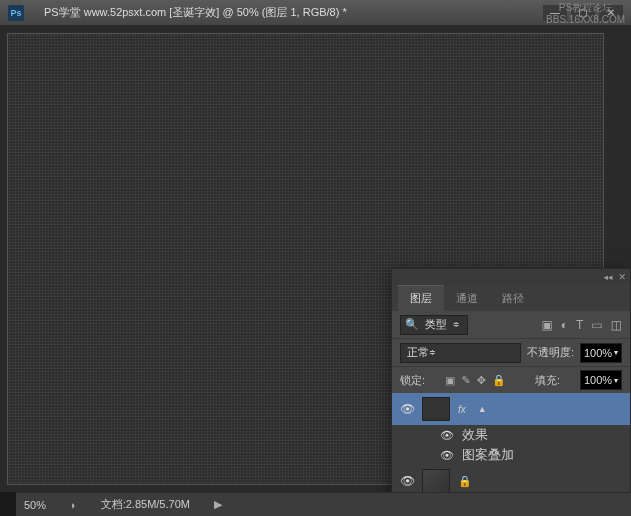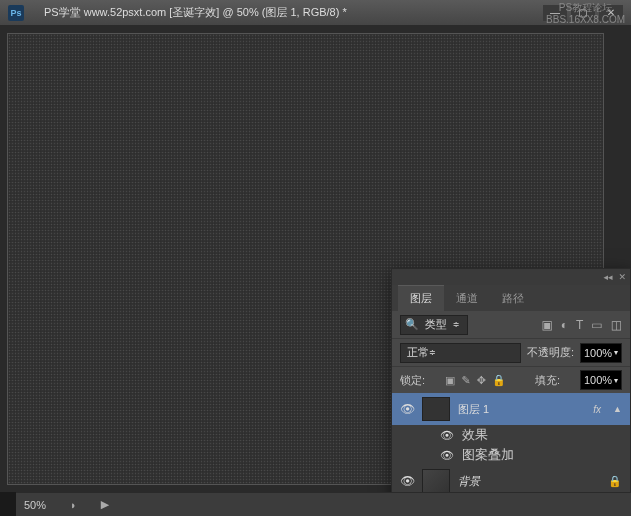--- a/index.html
+++ b/index.html
@@ -116,47 +116,46 @@
     <span class="label" style="margin-left:auto">填充:</span>
     <div class="pct-input">
         <span>100%</span>
         <span style="font-size:8px;margin-left:2px">▾</span>
       </div>
   </div>
   <div class="layers">
     <div class="layer-row selected">
       <span class="eye">👁</span>
       <div class="thumb"></div>
-      <span class="layer-name">图层 1</span>
       <span class="fx-badge">fx</span>
       <span class="arrow">▲</span>
     </div>
     <div class="sub-row">
       <span class="eye">👁</span>
       <span class="sub-label">效果</span>
     </div>
     <div class="sub-row">
       <span class="eye">👁</span>
       <span class="sub-label">图案叠加</span>
     </div>
     <div class="layer-row">
       <span class="eye">👁</span>
       <div class="thumb bg"></div>
-      <span class="layer-name bg">背景</span>
       <span class="lock-badge">🔒</span>
     </div>
   </div>
   <div class="panel-footer">
     <span>⬤</span>
     <span>fx</span>
     <span>◐</span>
     <span>◑</span>
     <span>▭</span>
     <span>▣</span>
     <span>🗑</span>
   </div>
 </div>
 
 <div class="statusbar">
   <span>50%</span>
   <span class="stat-arrow">◗</span>
+  <span>文档:2.85M/5.70M</span>
   <span class="stat-arrow">▶</span>
 </div>
 
 </body></html>

